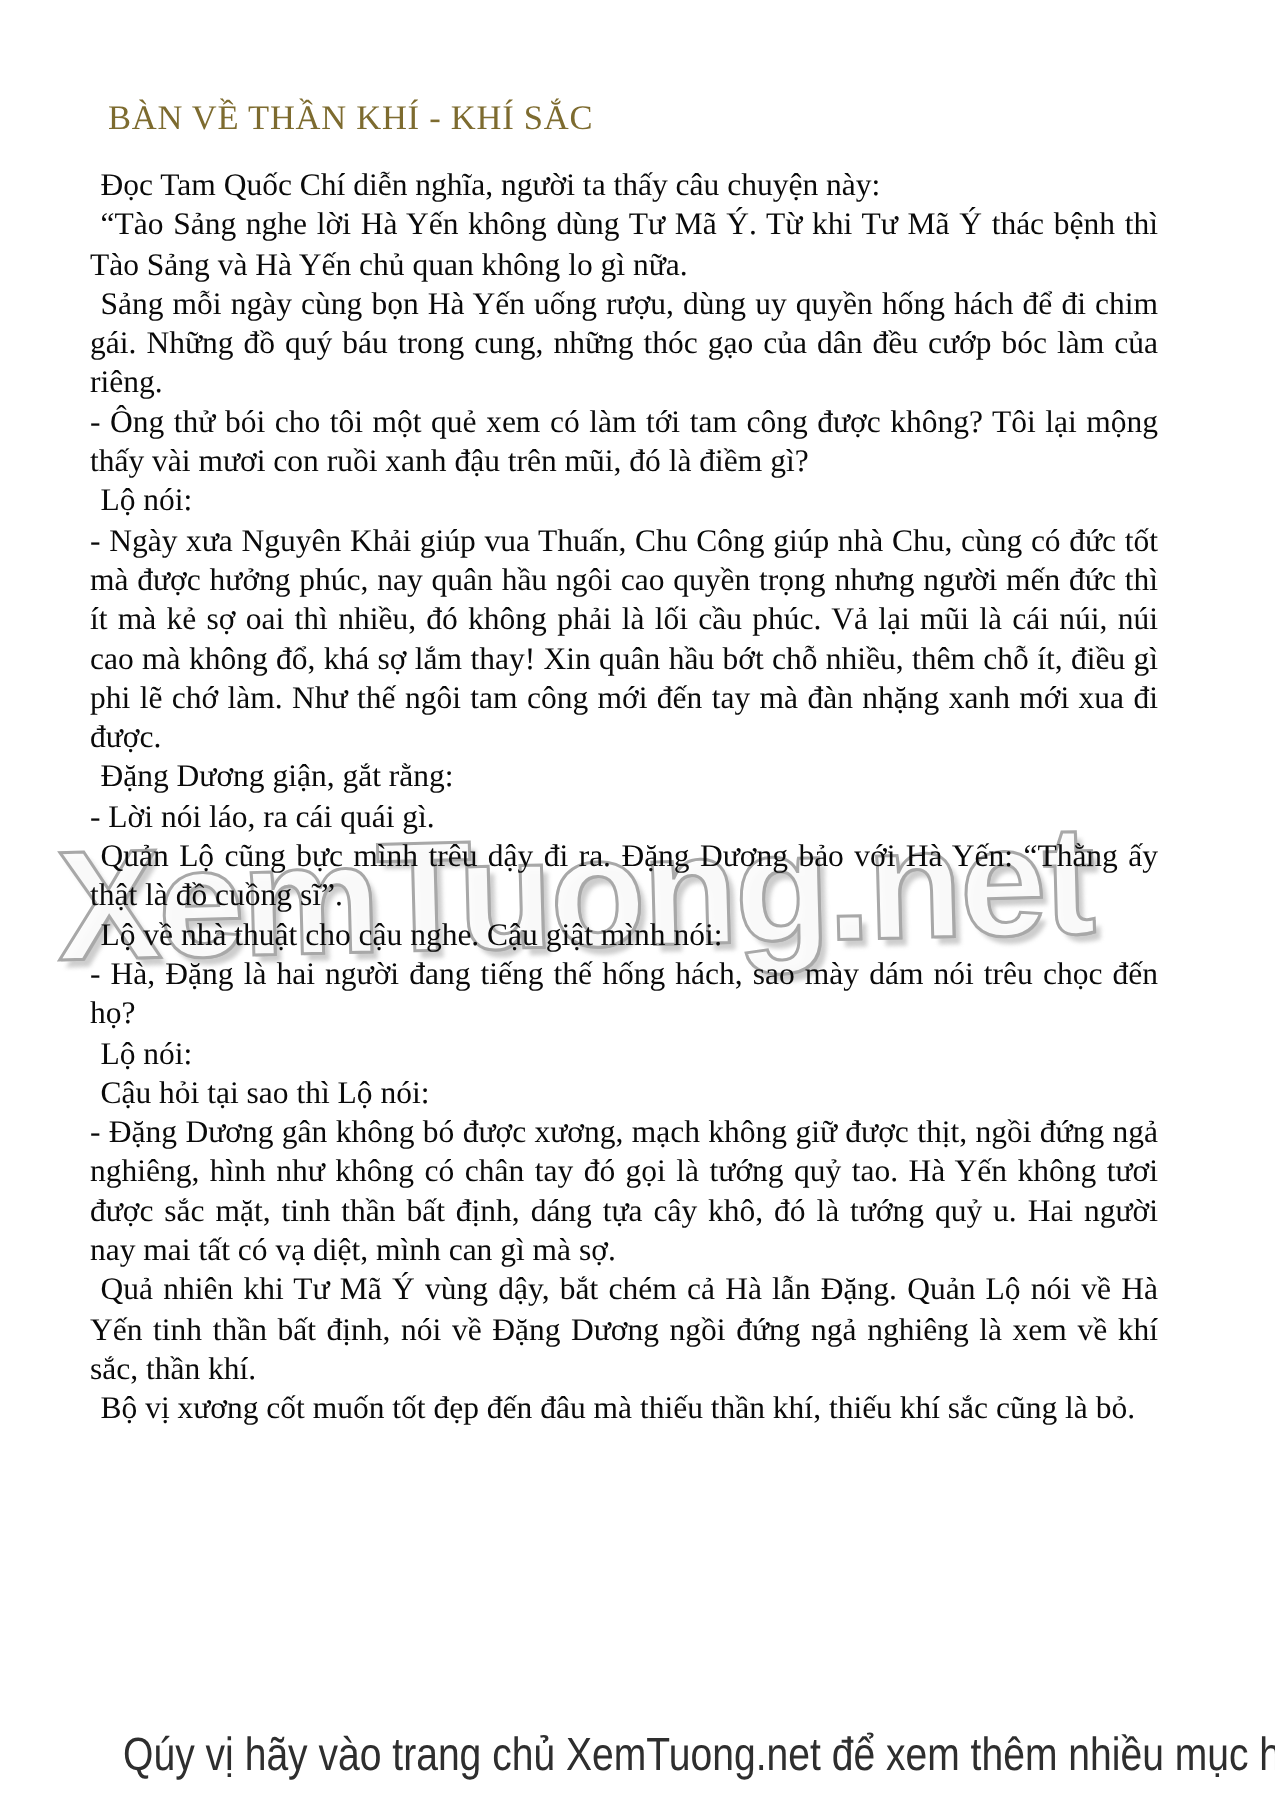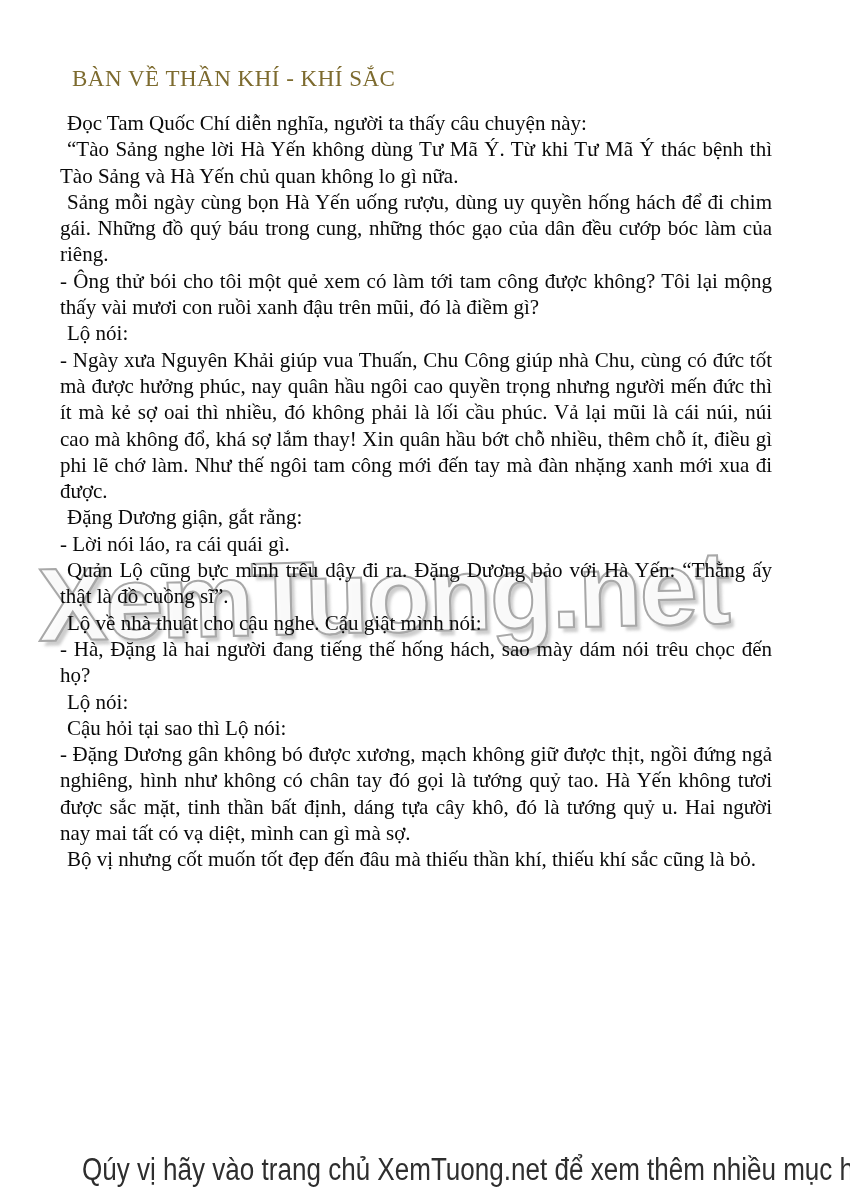--- a/index.html
+++ b/index.html
@@ -101,20 +101,21 @@
       <p class="">Lộ nói:</p>
       <p class="dialogue">- Ngày xưa Nguyên Khải giúp vua Thuấn, Chu Công giúp nhà Chu, cùng có đức tốt mà được hưởng phúc, nay quân hầu ngôi cao quyền trọng nhưng người mến đức thì ít mà kẻ sợ oai thì nhiều, đó không phải là lối cầu phúc. Vả lại mũi là cái núi, núi cao mà không đổ, khá sợ lắm thay! Xin quân hầu bớt chỗ nhiều, thêm chỗ ít, điều gì phi lẽ chớ làm. Như thế ngôi tam công mới đến tay mà đàn nhặng xanh mới xua đi được.</p>
       <p class="">Đặng Dương giận, gắt rằng:</p>
       <p class="dialogue">- Lời nói láo, ra cái quái gì.</p>
       <p class="">Quản Lộ cũng bực mình trêu dậy đi ra. Đặng Dương bảo với Hà Yến: “Thằng ấy thật là đồ cuồng sĩ”.</p>
       <p class="">Lộ về nhà thuật cho cậu nghe. Cậu giật mình nói:</p>
       <p class="dialogue">- Hà, Đặng là hai người đang tiếng thế hống hách, sao mày dám nói trêu chọc đến họ?</p>
       <p class="">Lộ nói:</p>
       <p class="">Cậu hỏi tại sao thì Lộ nói:</p>
       <p class="dialogue">- Đặng Dương gân không bó được xương, mạch không giữ được thịt, ngồi đứng ngả nghiêng, hình như không có chân tay đó gọi là tướng quỷ tao. Hà Yến không tươi được sắc mặt, tinh thần bất định, dáng tựa cây khô, đó là tướng quỷ u. Hai người nay mai tất có vạ diệt, mình can gì mà sợ.</p>
-      <p class="">Bộ vị nhưng cốt muốn tốt đẹp đến đâu mà thiếu thần khí, thiếu khí sắc cũng là bỏ.</p>
+      <p class="">Quả nhiên khi Tư Mã Ý vùng dậy, bắt chém cả Hà lẫn Đặng. Quản Lộ nói về Hà Yến tinh thần bất định, nói về Đặng Dương ngồi đứng ngả nghiêng là xem về khí sắc, thần khí.</p>
+      <p class="">Bộ vị xương cốt muốn tốt đẹp đến đâu mà thiếu thần khí, thiếu khí sắc cũng là bỏ.</p>
     </div>
 
   <div class="footer">
     <span class="footer-inner"><span>Qúy vị hãy vào trang chủ </span><span>XemTuong.net</span><span> để xem thêm nhiều mục hay khác</span></span>
   </div>
 
 </div>
 
 </body></html>

